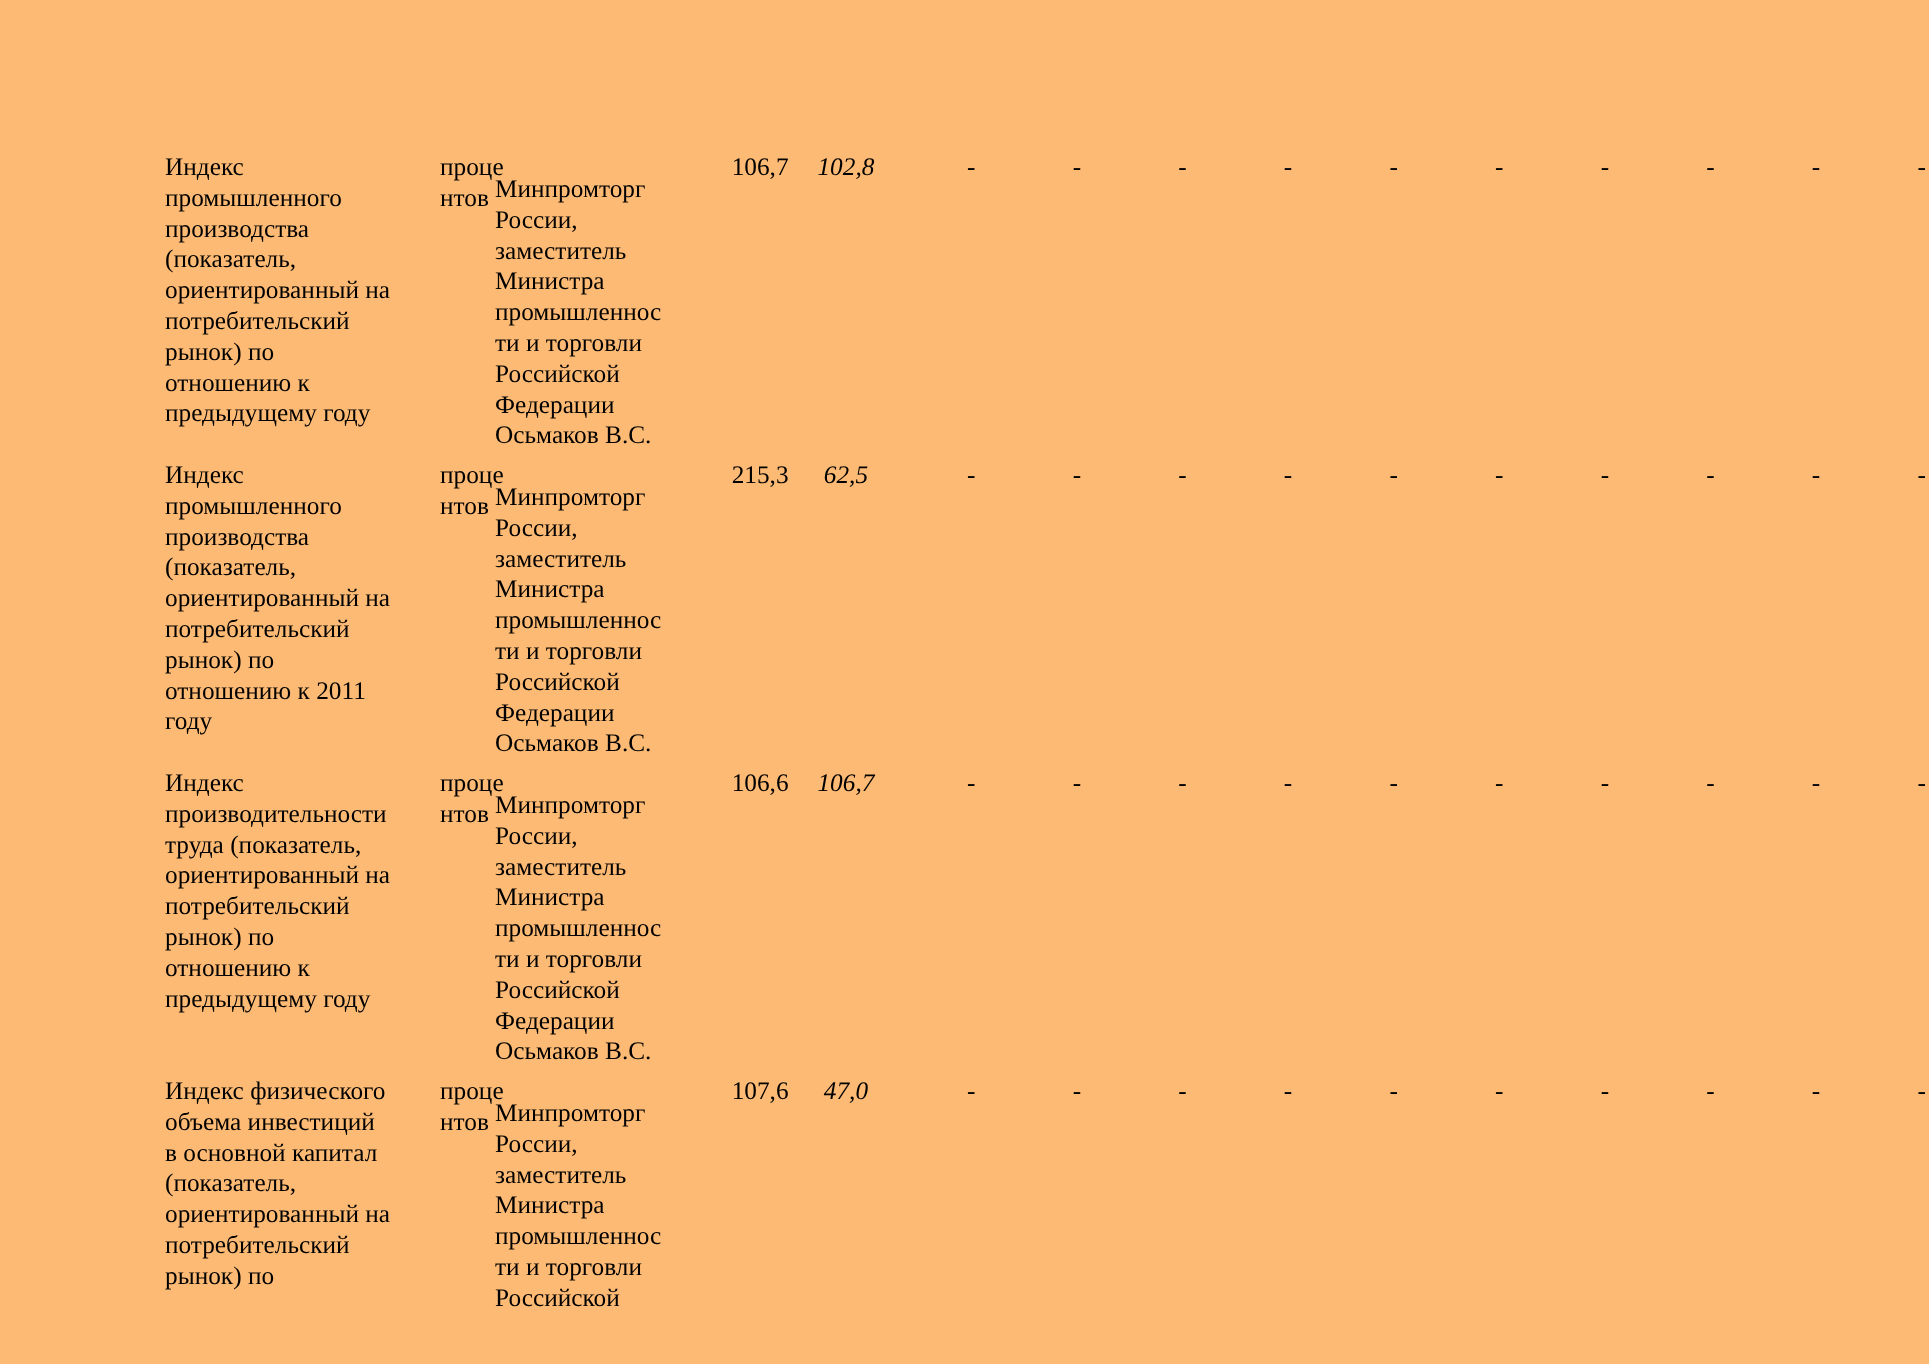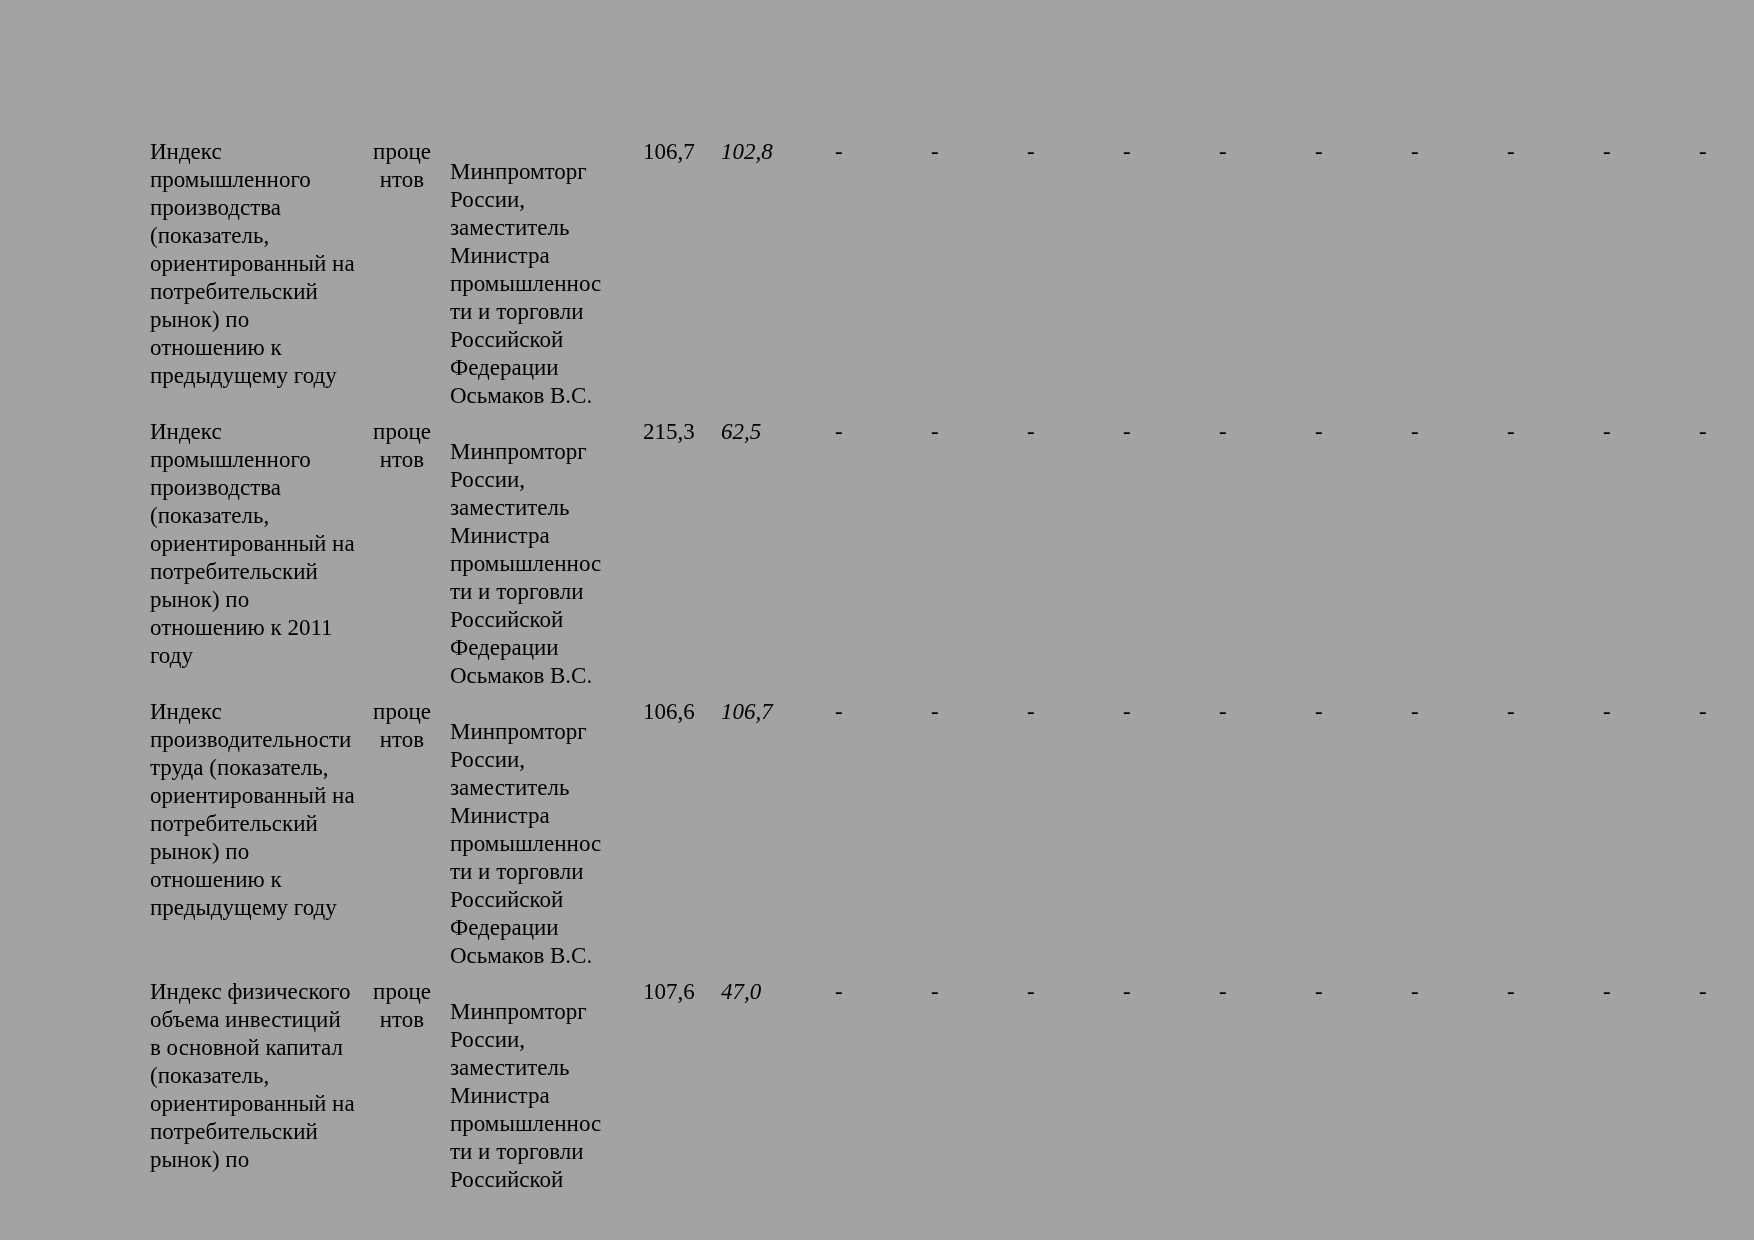--- a/index.html
+++ b/index.html
@@ -4,21 +4,21 @@
 <style>
   html, body {
     margin: 0;
     padding: 0;
     background: #ffffff;
   }
   .page {
     position: relative;
     width: 1754px;
     height: 1240px;
-    background: #a3a3a3;
+    background: #fdba74;
     overflow: hidden;
     font-family: "Liberation Serif", "DejaVu Serif", serif;
     font-size: 23px;
     line-height: 28px;
     color: #000000;
   }
   .table {
     position: absolute;
     left: 0;
     top: 138px;
@@ -33,23 +33,23 @@
     min-height: 196px;
     margin-bottom: 0;
   }
   .cell {
     position: absolute;
     top: 0;
     white-space: pre-line;
     text-align: left;
   }
   .c-ind  { left: 150px; width: 212px; }
-  .c-unit { left: 366px; width: 72px;  text-align: center; }
+  .c-unit { left: 400px; width: 72px;  }
   .c-resp { left: 450px; width: 200px; margin-top: 20px; }
-  .c-val  { width: 96px; }
+  .c-val  { width: 96px; text-align: center; }
   .v0  { left: 643px; }
   .v1  { left: 721px; font-style: italic; }
   .v2  { left: 835px; }
   .v3  { left: 931px; }
   .v4  { left: 1027px; }
   .v5  { left: 1123px; }
   .v6  { left: 1219px; }
   .v7  { left: 1315px; }
   .v8  { left: 1411px; }
   .v9  { left: 1507px; }

